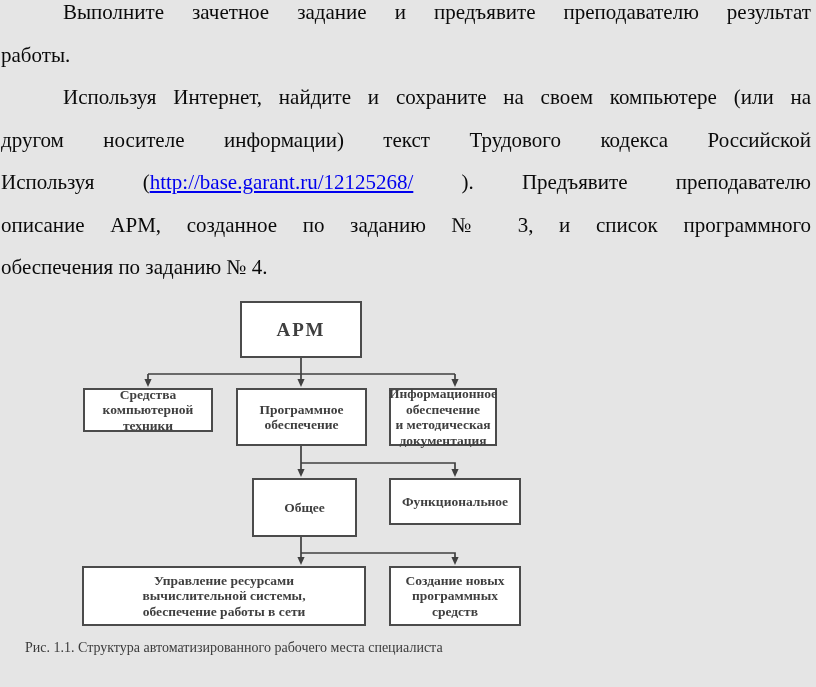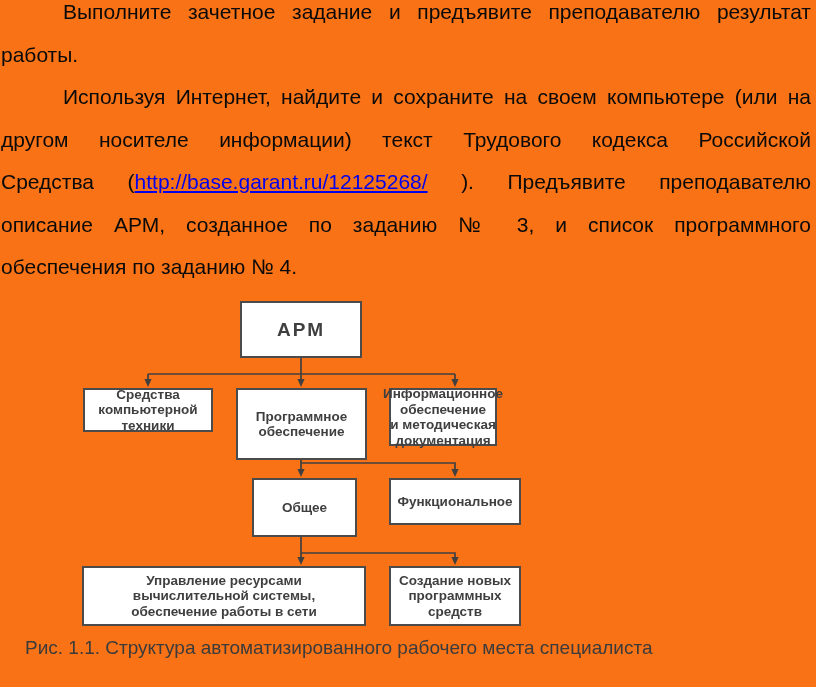--- a/index.html
+++ b/index.html
@@ -1,22 +1,22 @@
 <!DOCTYPE html>
 <html style="--link-color: #0000EE;"><head>
 <meta charset="utf-8">
 <style>
   html, body { margin: 0; padding: 0; background: #ffffff; }
   .page {
     position: relative;
     width: 816px;
     height: 687px;
-    background: #f97316;
+    background: #e5e5e5;
     overflow: hidden;
-    font-family: Liberation Sans, sans-serif;
+    font-family: Liberation Serif, serif;
   }
 
   
   .text-block {
     position: absolute;
     left: 1px;
     top: -9px;
     width: 810px;
     font-size: 21px;
     line-height: 42.5px;
@@ -47,21 +47,21 @@
     font-size: 13.5px;
     line-height: 15.5px;
     white-space: pre-line;
   }
   .node.root { font-size: 19px; letter-spacing: 2px; line-height: 20px; text-align: right; }
   .connectors { position: absolute; left: 0; top: 0; }
   .fig-caption {
     position: absolute;
     left: 25px;
     top: 638px;
-    font-size: 19px;
+    font-size: 14px;
     line-height: 20px;
     color: #3b3b3b;
     white-space: nowrap;
     text-align: right;
   }
 </style>
 </head>
 <body>
 
 <div class="page">
@@ -72,21 +72,21 @@
     </div>
     <div class="tline">
       <span>работы.</span>
     </div>
     <div class="tline just indent">
       <span>Используя Интернет, найдите и сохраните на своем компьютере (или на</span>
     </div>
     <div class="tline just">
       <span>другом носителе информации) текст Трудового кодекса Российской</span>
     </div>
-    <div class="tline just"><span>Средства (</span><a class="doc-link">http://base.garant.ru/12125268/</a><span> ). Предъявите преподавателю</span></div>
+    <div class="tline just"><span>Используя (</span><a class="doc-link">http://base.garant.ru/12125268/</a><span> ). Предъявите преподавателю</span></div>
     <div class="tline just">
       <span>описание АРМ, созданное по заданию № 3, и список программного</span>
     </div>
     <div class="tline">
       <span>обеспечения по заданию № 4.</span>
     </div>
   </div>
 
   <div class="figure">
 
@@ -105,21 +105,21 @@
         <polygon points="297.4,557 304.6,557 301,565"></polygon>
         <polygon points="451.4,557 458.6,557 455,565"></polygon>
       </g>
     </svg>
 
     <div class="node root" style="left:240px; top:301px; width:122px; height:57px;">АРМ</div>
 
     <div class="node" style="left:83px; top:388px; width:130px; height:44px;">Средства
 компьютерной
 техники</div>
-    <div class="node" style="left:236px; top:388px; width:131px; height:72px;">Программное
+    <div class="node" style="left:236px; top:388px; width:131px; height:58px;">Программное
 обеспечение</div>
     <div class="node" style="left:389px; top:388px; width:108px; height:58px;">Информационное
 обеспечение
 и методическая
 документация</div>
 
     <div class="node" style="left:252px; top:478px; width:105px; height:59px;">Общее</div>
     <div class="node" style="left:389px; top:478px; width:132px; height:47px;">Функциональное</div>
 
     <div class="node" style="left:82px; top:566px; width:284px; height:60px;">Управление ресурсами

